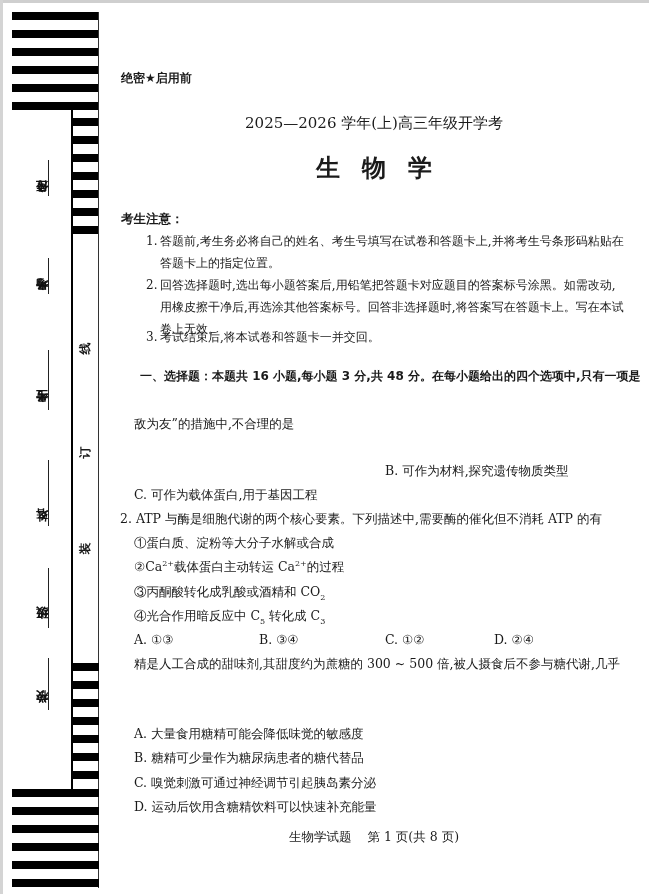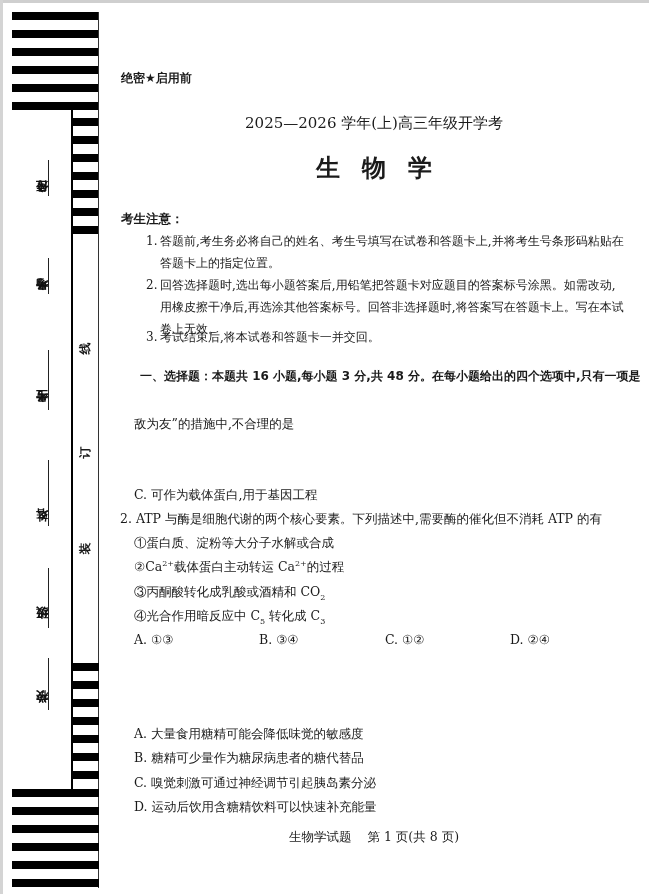--- a/index.html
+++ b/index.html
@@ -155,20 +155,21 @@
 </div>
 
 <div class="section">
   <span>一、选择题：本题共 16 小题,每小题 3 分,共 48 分。在每小题给出的四个选项中,只有一项是</span>
 </div>
 
 <div class="q" style="top:412px">
   <span class="cont">敌为友”的措施中,不合理的是</span>
 </div>
 <div class="opt-row" style="top:459px">
+  <span class="opt" style="left:251px">B. 可作为材料,探究遗传物质类型</span>
 </div>
 <div class="opt-row" style="top:483px">
   <span class="opt" style="left:0">C. 可作为载体蛋白,用于基因工程</span>
 </div>
 
 <div class="q" style="top:507px">
   <span>2. ATP 与酶是细胞代谢的两个核心要素。下列描述中,需要酶的催化但不消耗 ATP 的有</span>
 </div>
 <div class="item" style="top:531px">①蛋白质、淀粉等大分子水解或合成</div>
 <div class="item" style="top:555px">
@@ -177,24 +178,25 @@
 <div class="item" style="top:580px">
   <span>③丙酮酸转化成乳酸或酒精和 CO</span><sub>2</sub>
 </div>
 <div class="item" style="top:604px">
   <span>④光合作用暗反应中 C</span><sub>5</sub><span> 转化成 C</span><sub>3</sub>
 </div>
 <div class="opt-row" style="top:628px">
   <span class="opt" style="left:0">A. ①③</span>
   <span class="opt" style="left:125px">B. ③④</span>
   <span class="opt" style="left:251px">C. ①②</span>
-  <span class="opt" style="left:376px">D. ②④</span>
+  <span class="opt" style="left:360px">D. ②④</span>
 </div>
 
 <div class="q" style="top:652px">
+  <span class="cont">精是人工合成的甜味剂,其甜度约为蔗糖的 300 ~ 500 倍,被人摄食后不参与糖代谢,几乎</span>
 </div>
 <div class="opt-row" style="top:722px">
   <span class="opt" style="left:0">A. 大量食用糖精可能会降低味觉的敏感度</span>
 </div>
 <div class="opt-row" style="top:746px">
   <span class="opt" style="left:0">B. 糖精可少量作为糖尿病患者的糖代替品</span>
 </div>
 <div class="opt-row" style="top:771px">
   <span class="opt" style="left:0">C. 嗅觉刺激可通过神经调节引起胰岛素分泌</span>
 </div>

